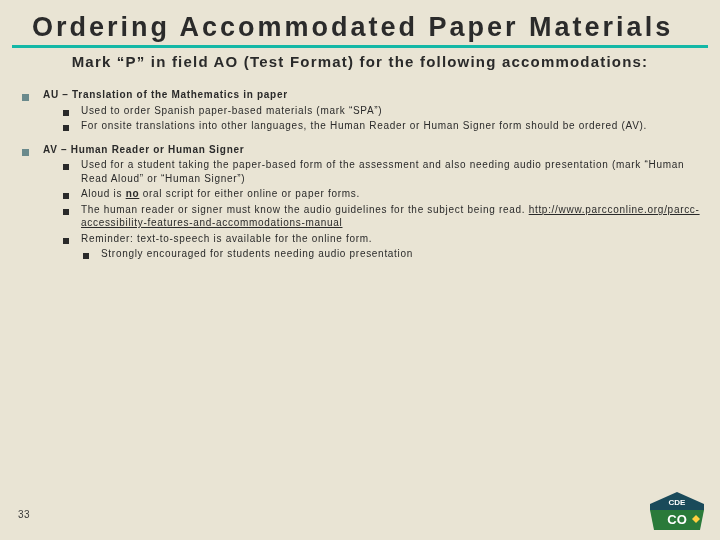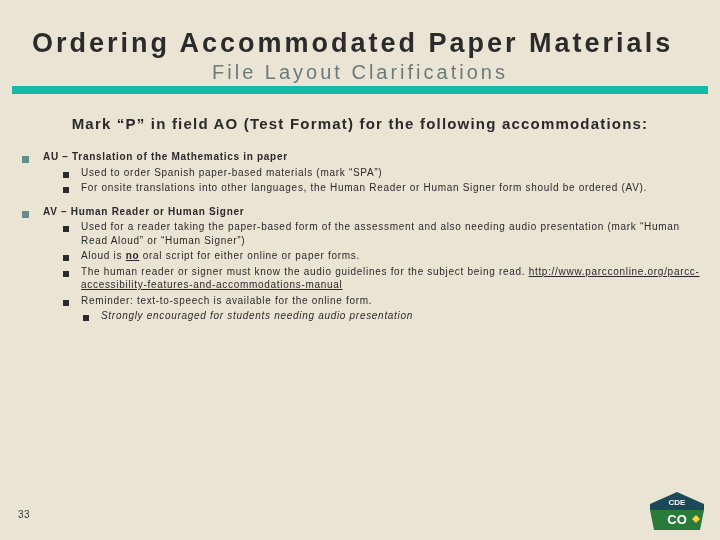--- a/index.html
+++ b/index.html
@@ -6,22 +6,22 @@
   body {
     width: 720px; height: 540px;
     background: #e9e4d4;
     font-family: "Segoe UI", Arial, sans-serif;
     color: #2a2a2a;
     position: relative;
     overflow: hidden;
   }
   .title-block {
     padding: 12px 20px 2px 20px;
-    border-bottom: 8px solid #14b8a6;
-    margin: 16px 12px;
+    border-bottom: 3px solid #14b8a6;
+    margin: 0 12px;
   }
   .title {
     font-size: 27px;
     font-weight: 600;
     letter-spacing: 3px;
     color: #2b2b2b;
   }
   .subtitle {
     font-size: 20px;
     letter-spacing: 3px;
@@ -48,21 +48,21 @@
     width: 7px; height: 7px;
     background: #6a8a8c;
     margin-top: 6px;
     flex: 0 0 auto;
     margin-right: 14px;
     margin-left: 4px;
   }
   .sec-body { flex: 1; }
   .sec-head { font-weight: 700; }
   .sub { display: flex; margin-left: 20px; margin-top: 2px; justify-content: space-between; }
-  .sub2 { display: flex; margin-left: 40px; margin-top: 2px; font-style: italic; }
+  .sub2 { display: flex; margin-left: 40px; margin-top: 2px; }
   .sbul {
     width: 6px; height: 6px;
     background: #2a2a2a;
     margin-top: 6px; margin-right: 12px;
     flex: 0 0 auto;
   }
   .sub-text { flex: 1; }
   .u { text-decoration: underline; }
   .bold { font-weight: 700; }
   .page-num {
@@ -76,21 +76,20 @@
     position: absolute;
     right: 12px; bottom: 6px;
     width: 62px; height: 44px;
   }
 </style>
 </head>
 <body>
 
 <div class="title-block">
   <div class="title">Ordering Accommodated Paper Materials</div>
-  <div class="subtitle">File Layout Clarifications</div>
 </div>
 
 <div class="intro">Mark “P” in field AO (Test Format) for the following accommodations:</div>
 
 <div class="content">
 
   <div class="section">
     <div class="bullet"></div>
     <div class="sec-body">
       <div class="sec-head">AU – Translation of the Mathematics in paper</div>
@@ -105,21 +104,21 @@
     </div>
   </div>
 
   <div class="section">
     <div class="bullet"></div>
     <div class="sec-body">
       <div class="sec-head">AV – Human Reader or Human Signer</div>
 
       <div class="sub">
         <div class="sbul"></div>
-        <div class="sub-text">Used for a reader taking the paper-based form of the assessment and also needing audio presentation (mark “Human Read Aloud” or “Human Signer”)</div>
+        <div class="sub-text">Used for a student taking the paper-based form of the assessment and also needing audio presentation (mark “Human Read Aloud” or “Human Signer”)</div>
       </div>
 
       <div class="sub">
         <div class="sbul"></div>
         <div class="sub-text">
           <span>Aloud is </span><span class="u bold">no</span><span> oral script for either online or paper forms.</span>
         </div>
       </div>
 
       <div class="sub">

